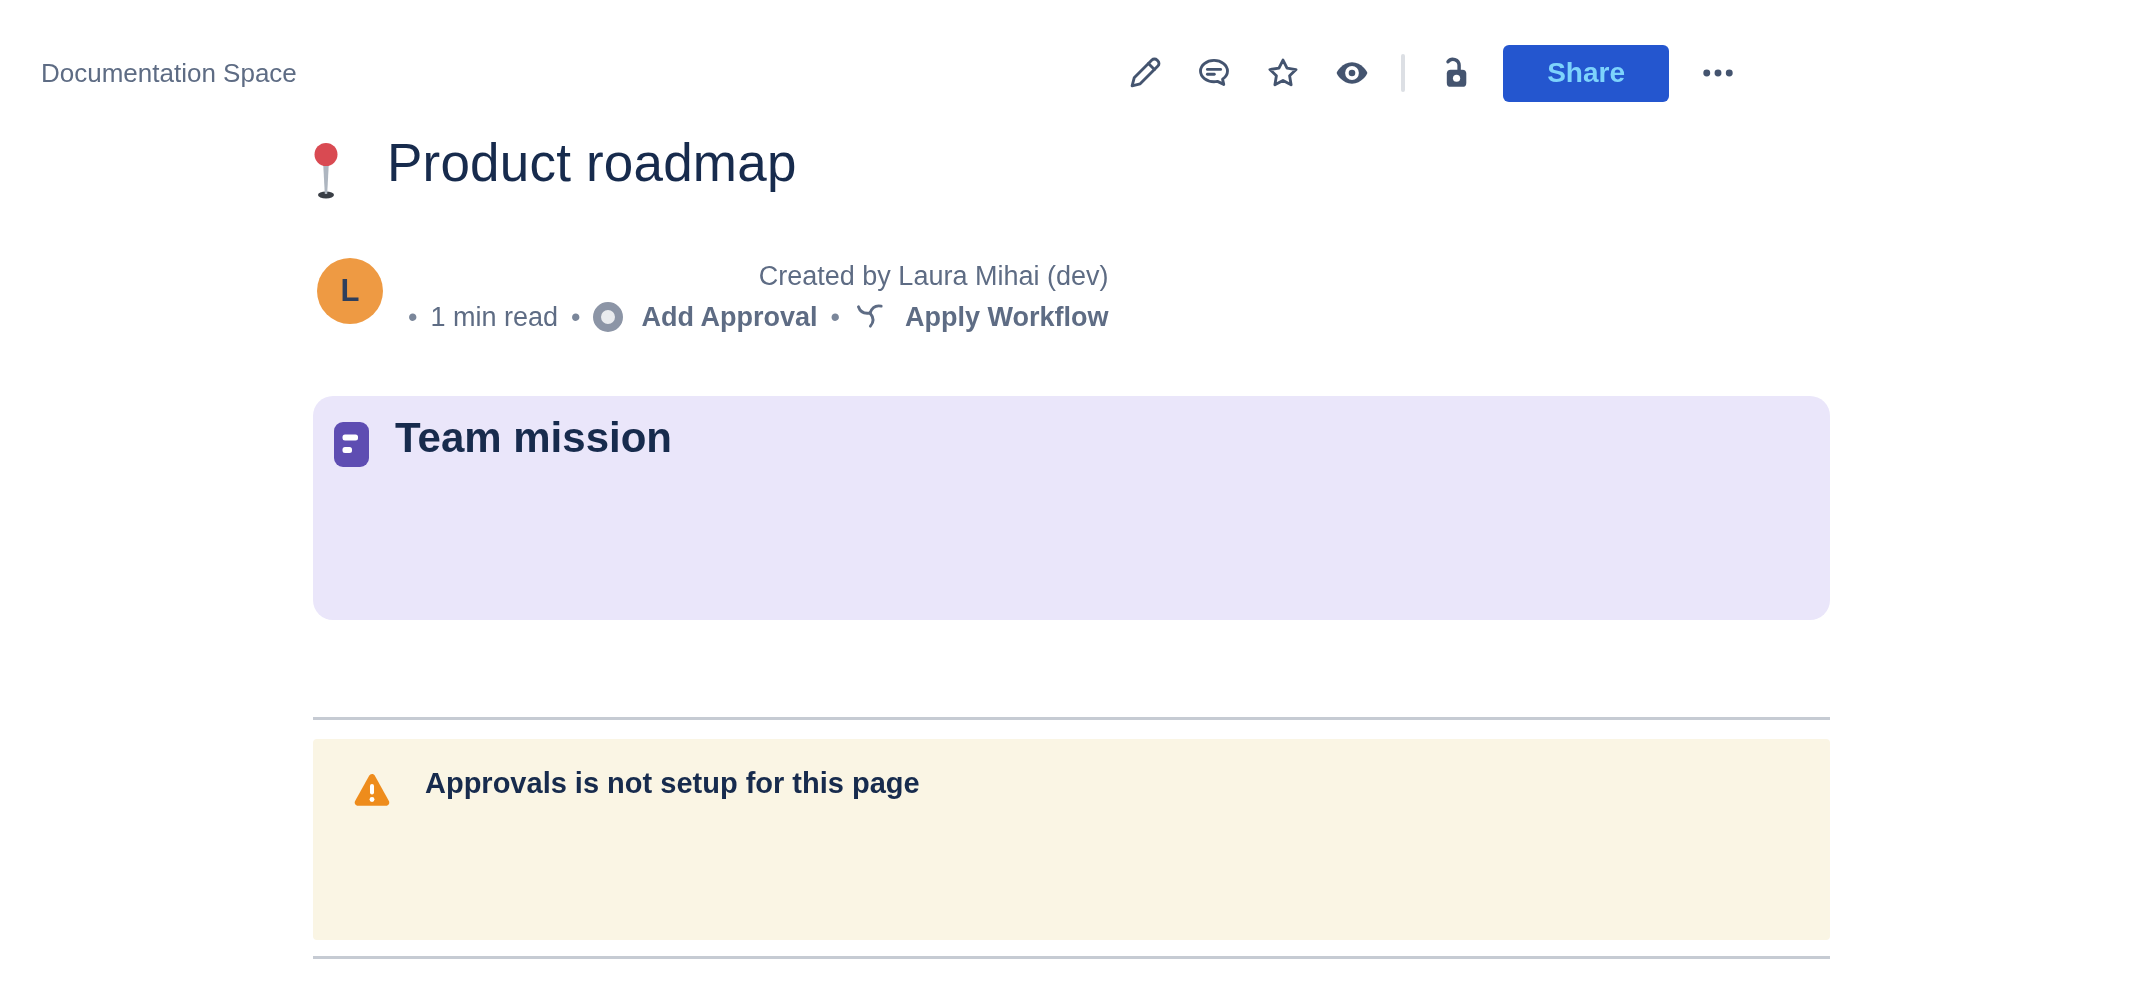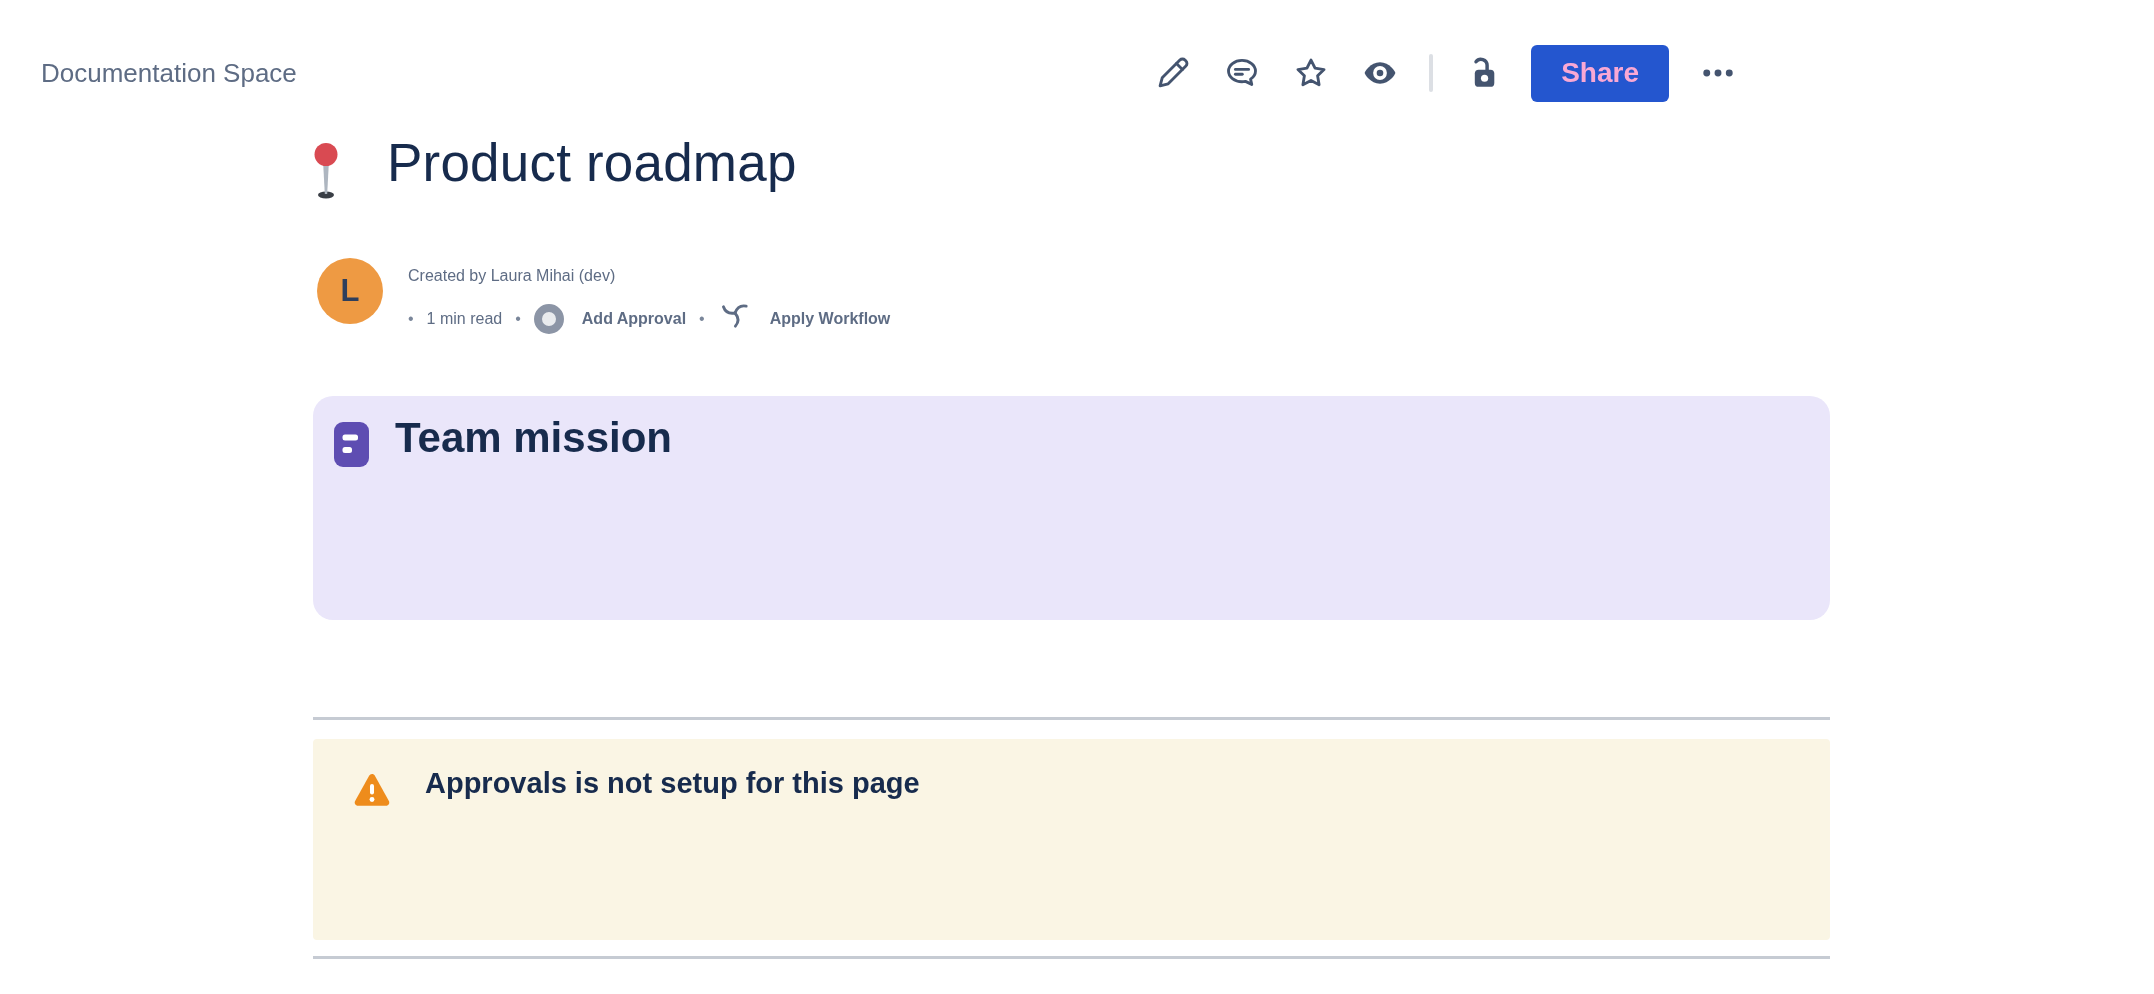--- a/index.html
+++ b/index.html
@@ -19,34 +19,34 @@
   html,body{width:2154px;height:994px;background:#FFFFFF;
     font-family:"Liberation Sans","DejaVu Sans",sans-serif;overflow:hidden;}
   .stage{position:relative;width:1760px;height:994px;background:#fff;}
 
   
   .breadcrumb{position:absolute;left:41px;top:58px;font-size:26px;color:var(--breadcrumb-gray);cursor:pointer;}
   .actions{position:absolute;top:0;right:22px;height:146px;display:flex;align-items:center;gap:29px;}
   .icon-btn{width:40px;height:40px;display:flex;align-items:center;justify-content:center;cursor:pointer;border-radius:4px;}
   .icon-btn svg{display:block;}
   .vdivider{width:4px;height:38px;background:#DCDFE4;border-radius:2px;}
-  .share-btn{height:57px;min-width:129px;padding:0 30px;background:var(--share-blue);color:#f9a8d4;
+  .share-btn{height:57px;min-width:129px;padding:0 44px;background:var(--share-blue);color:#7dd3fc;
     border:none;border-radius:6px;font-size:28px;font-weight:700;cursor:pointer;
     font-family:"Liberation Sans","DejaVu Sans",sans-serif;display:flex;align-items:center;justify-content:center;}
 
   
   .title-row{position:absolute;left:311px;top:132px;display:flex;align-items:flex-start;}
   .pushpin{width:30px;height:58px;margin-top:10px;}
   .page-title{margin-left:46px;font-size:53px;font-weight:500;color:var(--title-navy);letter-spacing:.2px;}
 
   
   .avatar{position:absolute;left:317px;top:258px;width:66px;height:66px;border-radius:50%;
     background:var(--avatar-orange);color:#2F3F5C;display:flex;align-items:center;justify-content:center;
     font-size:31px;font-weight:700;cursor:pointer;}
-  .byline{position:absolute;left:408px;top:260px;color:var(--breadcrumb-gray);font-size:16px;}
+  .byline{position:absolute;left:408px;top:260px;color:var(--breadcrumb-gray);font-size:27px;text-align:right;}
   .byline-line1{line-height:32px;}
   .byline-line2{margin-top:4px;line-height:34px;display:flex;align-items:center;gap:13px;}
   .byline a.meta-action{color:var(--breadcrumb-gray);text-decoration:none;cursor:pointer;display:flex;align-items:center;gap:18px;font-weight:bold;}
   .dot-sep{color:#7A869A;}
   .ring-icon{width:30px;height:30px;border-radius:50%;border:8px solid #8C95A6;background:#E9EBEE;}
 
   
   .mission-panel{position:absolute;left:313px;top:396px;width:1517px;height:224px;
     background:var(--panel-purple-bg);border-radius:20px;}
   .mission-icon{position:absolute;left:21px;top:26px;}

